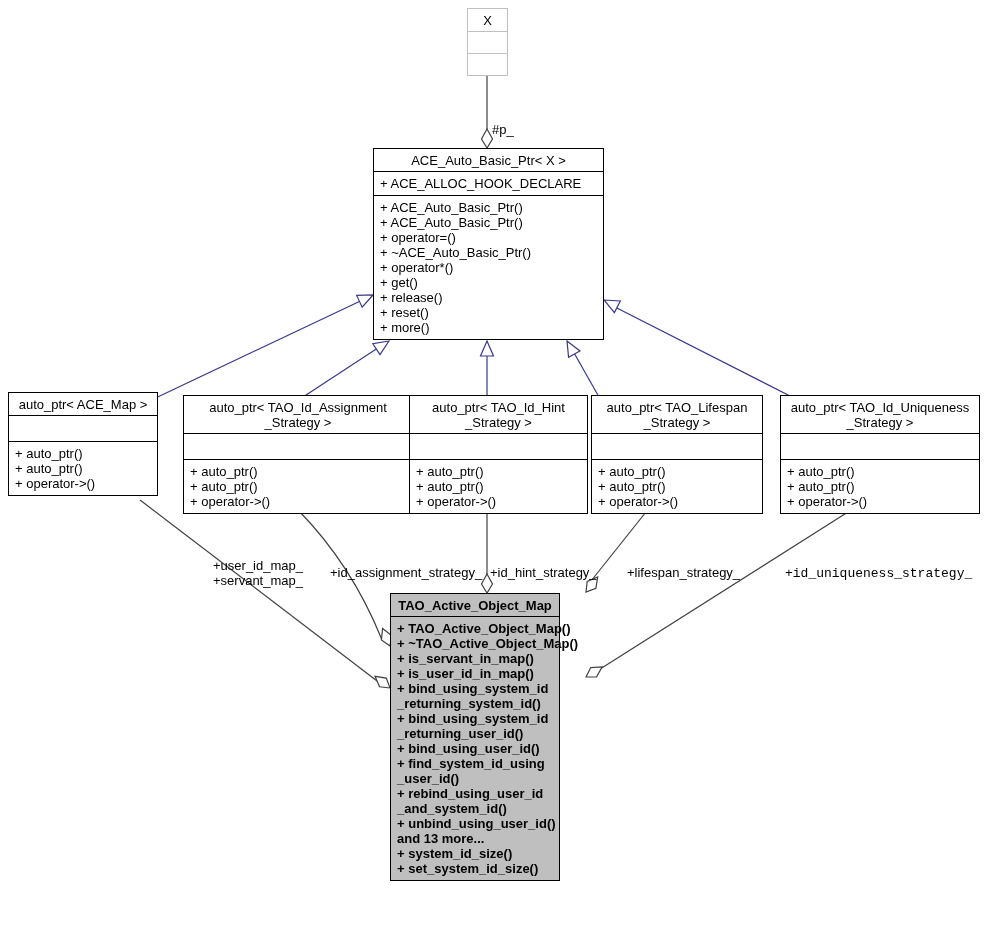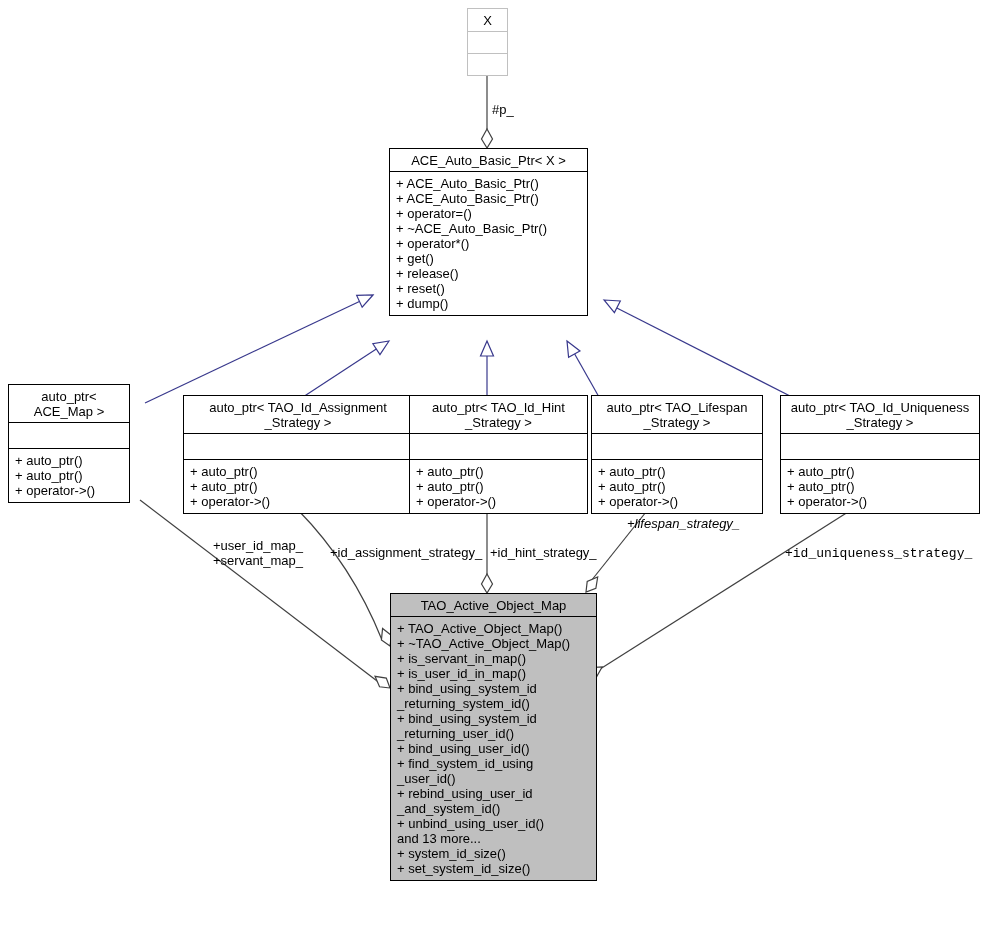--- a/index.html
+++ b/index.html
@@ -46,20 +46,21 @@
   }
   .uml-class.ext .uml-attrs, .uml-class.ext .uml-methods {
     border-top-color: #c0c0c0;
     min-height: 22px;
   }
   .edge-label {
     position: absolute;
     white-space: nowrap;
     line-height: 15px;
     color: #000000;
+    margin-top: 20px;
   }
 </style>
 </head>
 <body>
 
 <div id="diagram">
 
   <svg id="edges" viewBox="0 0 988 925" xmlns="http://www.w3.org/2000/svg">
 
     <path class="edge-agg" d="M487,75 L487,129"></path>
@@ -119,38 +120,41 @@
   </svg>
 
   <div class="uml-class ext" style="left:467px; top:8px; width:41px;">
     <div class="uml-title">
         <div>X</div>
       </div>
     <div class="uml-attrs"></div>
     <div class="uml-methods"></div>
   </div>
 
-  <div class="uml-class" style="left:373px; top:148px; width:199px;margin-left:16px;">
+  <div class="uml-class" style="left:373px; top:148px; width:231px;">
     <div class="uml-title">
         <div>ACE_Auto_Basic_Ptr&lt; X &gt;</div>
+      </div>
+    <div class="uml-attrs" style="min-height:23px;">
+        <div>+ ACE_ALLOC_HOOK_DECLARE</div>
       </div>
     <div class="uml-methods">
         <div>+ ACE_Auto_Basic_Ptr()</div>
         <div>+ ACE_Auto_Basic_Ptr()</div>
         <div>+ operator=()</div>
         <div>+ ~ACE_Auto_Basic_Ptr()</div>
         <div>+ operator*()</div>
         <div>+ get()</div>
         <div>+ release()</div>
         <div>+ reset()</div>
-        <div>+ dump()</div>
-      </div>
-  </div>
-
-  <div class="uml-class" style="left:8px; top:384px; width:122px;">
+        <div>+ more()</div>
+      </div>
+  </div>
+
+  <div class="uml-class" style="left:8px; top:392px; width:150px;">
     <div class="uml-title">
         <div>auto_ptr&lt; ACE_Map &gt;</div>
       </div>
     <div class="uml-attrs"></div>
     <div class="uml-methods">
         <div>+ auto_ptr()</div>
         <div>+ auto_ptr()</div>
         <div>+ operator-&gt;()</div>
       </div>
   </div>
@@ -200,21 +204,21 @@
         <div>_Strategy &gt;</div>
       </div>
     <div class="uml-attrs"></div>
     <div class="uml-methods">
         <div>+ auto_ptr()</div>
         <div>+ auto_ptr()</div>
         <div>+ operator-&gt;()</div>
       </div>
   </div>
 
-  <div class="uml-class grey-fill" style="left:390px; top:593px; width:207px;">
+  <div class="uml-class grey-fill" style="left:390px; top:593px; width:170px;font-weight:bold;">
     <div class="uml-title">
         <div>TAO_Active_Object_Map</div>
       </div>
     <div class="uml-methods">
         <div>+ TAO_Active_Object_Map()</div>
         <div>+ ~TAO_Active_Object_Map()</div>
         <div>+ is_servant_in_map()</div>
         <div>+ is_user_id_in_map()</div>
         <div>+ bind_using_system_id</div>
         <div>_returning_system_id()</div>
@@ -232,16 +236,16 @@
       </div>
   </div>
 
   <div class="edge-label" style="left:492px; top:102px;">#p_</div>
   <div class="edge-label" style="left:213px; top:538px;">
       <div>+user_id_map_</div>
       <div>+servant_map_</div>
     </div>
   <div class="edge-label" style="left:330px; top:545px;">+id_assignment_strategy_</div>
   <div class="edge-label" style="left:490px; top:545px;">+id_hint_strategy_</div>
-  <div class="edge-label" style="left:627px; top:516px;font-style:italic;">+lifespan_strategy_</div>
+  <div class="edge-label" style="left:627px; top:545px;">+lifespan_strategy_</div>
   <div class="edge-label" style="left:785px; top:546px;font-family:Liberation Mono, monospace;">+id_uniqueness_strategy_</div>
 
 </div>
 
 </body></html>

